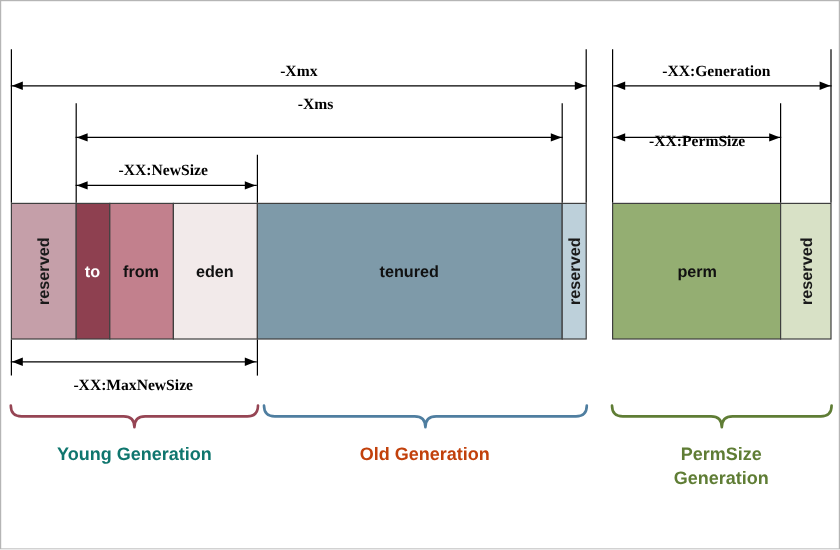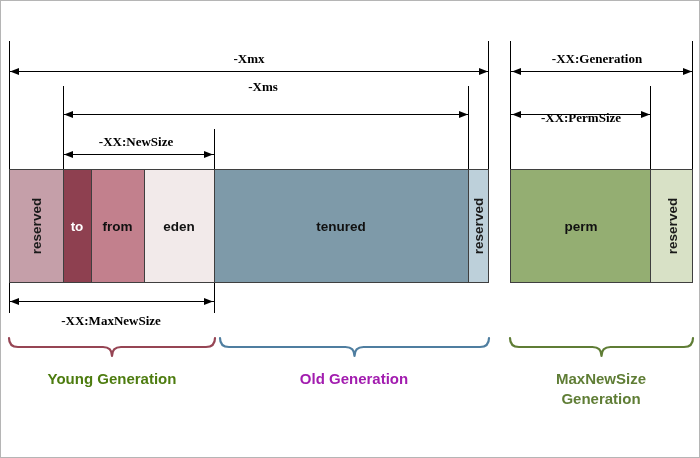--- a/index.html
+++ b/index.html
@@ -98,17 +98,17 @@
     </g>
   </svg>
 
   <div class="dim-label" style="left:248px; top:50px;">-Xmx</div>
   <div class="dim-label" style="left:596px; top:50px;">-XX:Generation</div>
   <div class="dim-label" style="left:262px; top:78px;">-Xms</div>
   <div class="dim-label" style="left:580px; top:93px;margin-top:16px;">-XX:PermSize</div>
   <div class="dim-label" style="left:135px; top:133px;">-XX:NewSize</div>
   <div class="dim-label" style="left:110px; top:312px;">-XX:MaxNewSize</div>
 
-  <div class="gen-label nowrap" style="left: 111px; top: 368px; color: #4d7c0f;">Young Generation</div>
-  <div class="gen-label nowrap" style="left: 353px; top: 368px; color: #a21caf; text-align: center;">Old Generation</div>
-  <div class="gen-label" id="gen-perm" style="left: 600px; top: 368px; color: rgb(95, 125, 53);">MaxNewSize Generation</div>
+  <div class="gen-label nowrap" style="left: 111px; top: 368px; color: #0f766e;">Young Generation</div>
+  <div class="gen-label nowrap" style="left: 353px; top: 368px; color: #c2410c; text-align: center;">Old Generation</div>
+  <div class="gen-label" id="gen-perm" style="left: 600px; top: 368px; color: rgb(95, 125, 53);">PermSize Generation</div>
 
 </div>
 
 </body></html>

